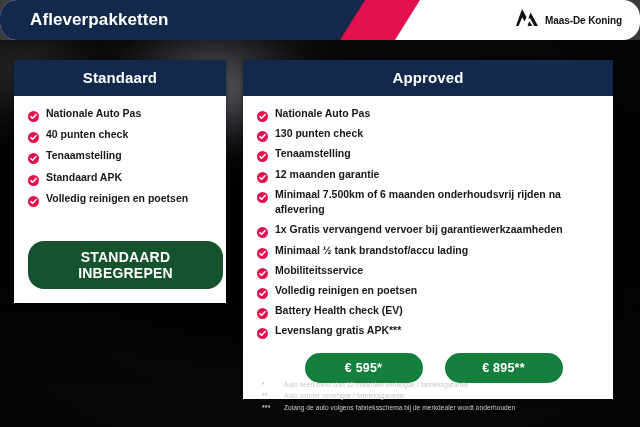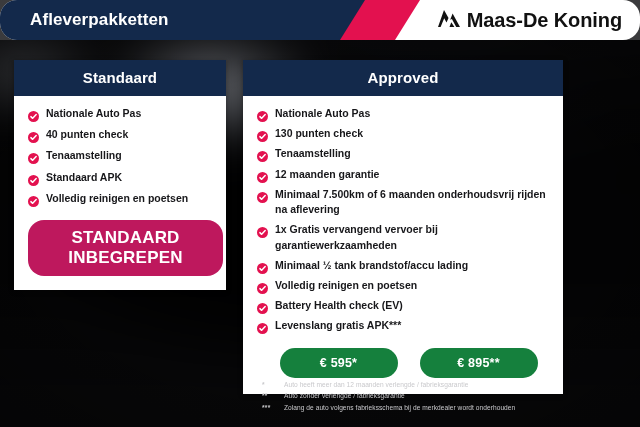--- a/index.html
+++ b/index.html
@@ -82,35 +82,35 @@
   #brand {
     position: absolute;
     right: 18px; top: 9px;
     display: flex;
     align-items: center;
     gap: 7px;
   }
   #brand .mark { display: block; }
   #brand-name {
     color: #111111;
-    font-size: 20px;
+    font-size: 10px;
     font-weight: bold;
     letter-spacing: -0.1px;
     white-space: nowrap;
   }
 
   
   .card {
     position: absolute;
     background: #ffffff;
     z-index: 3;
     box-shadow: 0 1px 5px rgba(0,0,0,0.35);
   }
   #card-standaard { left: 14px; top: 60px; width: 212px; }
-  #card-approved  { left: 243px; top: 60px; width: 320px; }
+  #card-approved  { left: 243px; top: 60px; width: 370px; }
 
   .card-head {
     background: #13294b;
     color: #ffffff;
     text-align: center;
     font-size: 15px;
     font-weight: bold;
     padding: 9px 20px 10px;
     letter-spacing: 0.1px;
   }
@@ -134,31 +134,32 @@
     font-weight: bold;
     line-height: 1.45;
   }
   #card-approved .feature { margin-bottom: 5px; }
 
   
   #standaard-cta-wrap { padding: 8px 0 2px; }
   #standaard-cta {
     display: block;
     width: 100%;
-    background: #be185d;
+    background: #14532d;
     color: #ffffff;
     border: none;
     border-radius: 16px;
     padding: 8px 6px;
     font-family: "Liberation Sans", sans-serif;
-    font-size: 17px;
+    font-size: 14px;
     font-weight: bold;
     letter-spacing: 0.2px;
     cursor: pointer;
     text-align: center;
+    margin-top: 21px;
   }
 
   
   #price-row {
     display: flex;
     justify-content: center;
     gap: 22px;
     padding: 9px 0 4px;
   }
   .price-btn {
@@ -347,20 +348,29 @@
           </span>
           <span class="label">Minimaal ½ tank brandstof/accu lading</span>
         </li>
         <li class="feature">
           <span class="check">
             <svg width="11" height="11" viewBox="0 0 16 16" xmlns="http://www.w3.org/2000/svg">
               <circle cx="8" cy="8" r="8" fill="#e3114f"></circle>
               <path d="M4.2 8.2 L6.8 10.7 L11.9 5.2" stroke="#ffffff" stroke-width="2.1" fill="none" stroke-linecap="round" stroke-linejoin="round"></path>
             </svg>
           </span>
+          <span class="label">Mobiliteitsservice</span>
+        </li>
+        <li class="feature">
+          <span class="check">
+            <svg width="11" height="11" viewBox="0 0 16 16" xmlns="http://www.w3.org/2000/svg">
+              <circle cx="8" cy="8" r="8" fill="#e3114f"></circle>
+              <path d="M4.2 8.2 L6.8 10.7 L11.9 5.2" stroke="#ffffff" stroke-width="2.1" fill="none" stroke-linecap="round" stroke-linejoin="round"></path>
+            </svg>
+          </span>
           <span class="label">Volledig reinigen en poetsen</span>
         </li>
         <li class="feature">
           <span class="check">
             <svg width="11" height="11" viewBox="0 0 16 16" xmlns="http://www.w3.org/2000/svg">
               <circle cx="8" cy="8" r="8" fill="#e3114f"></circle>
               <path d="M4.2 8.2 L6.8 10.7 L11.9 5.2" stroke="#ffffff" stroke-width="2.1" fill="none" stroke-linecap="round" stroke-linejoin="round"></path>
             </svg>
           </span>
           <span class="label">Battery Health check (EV)</span>

